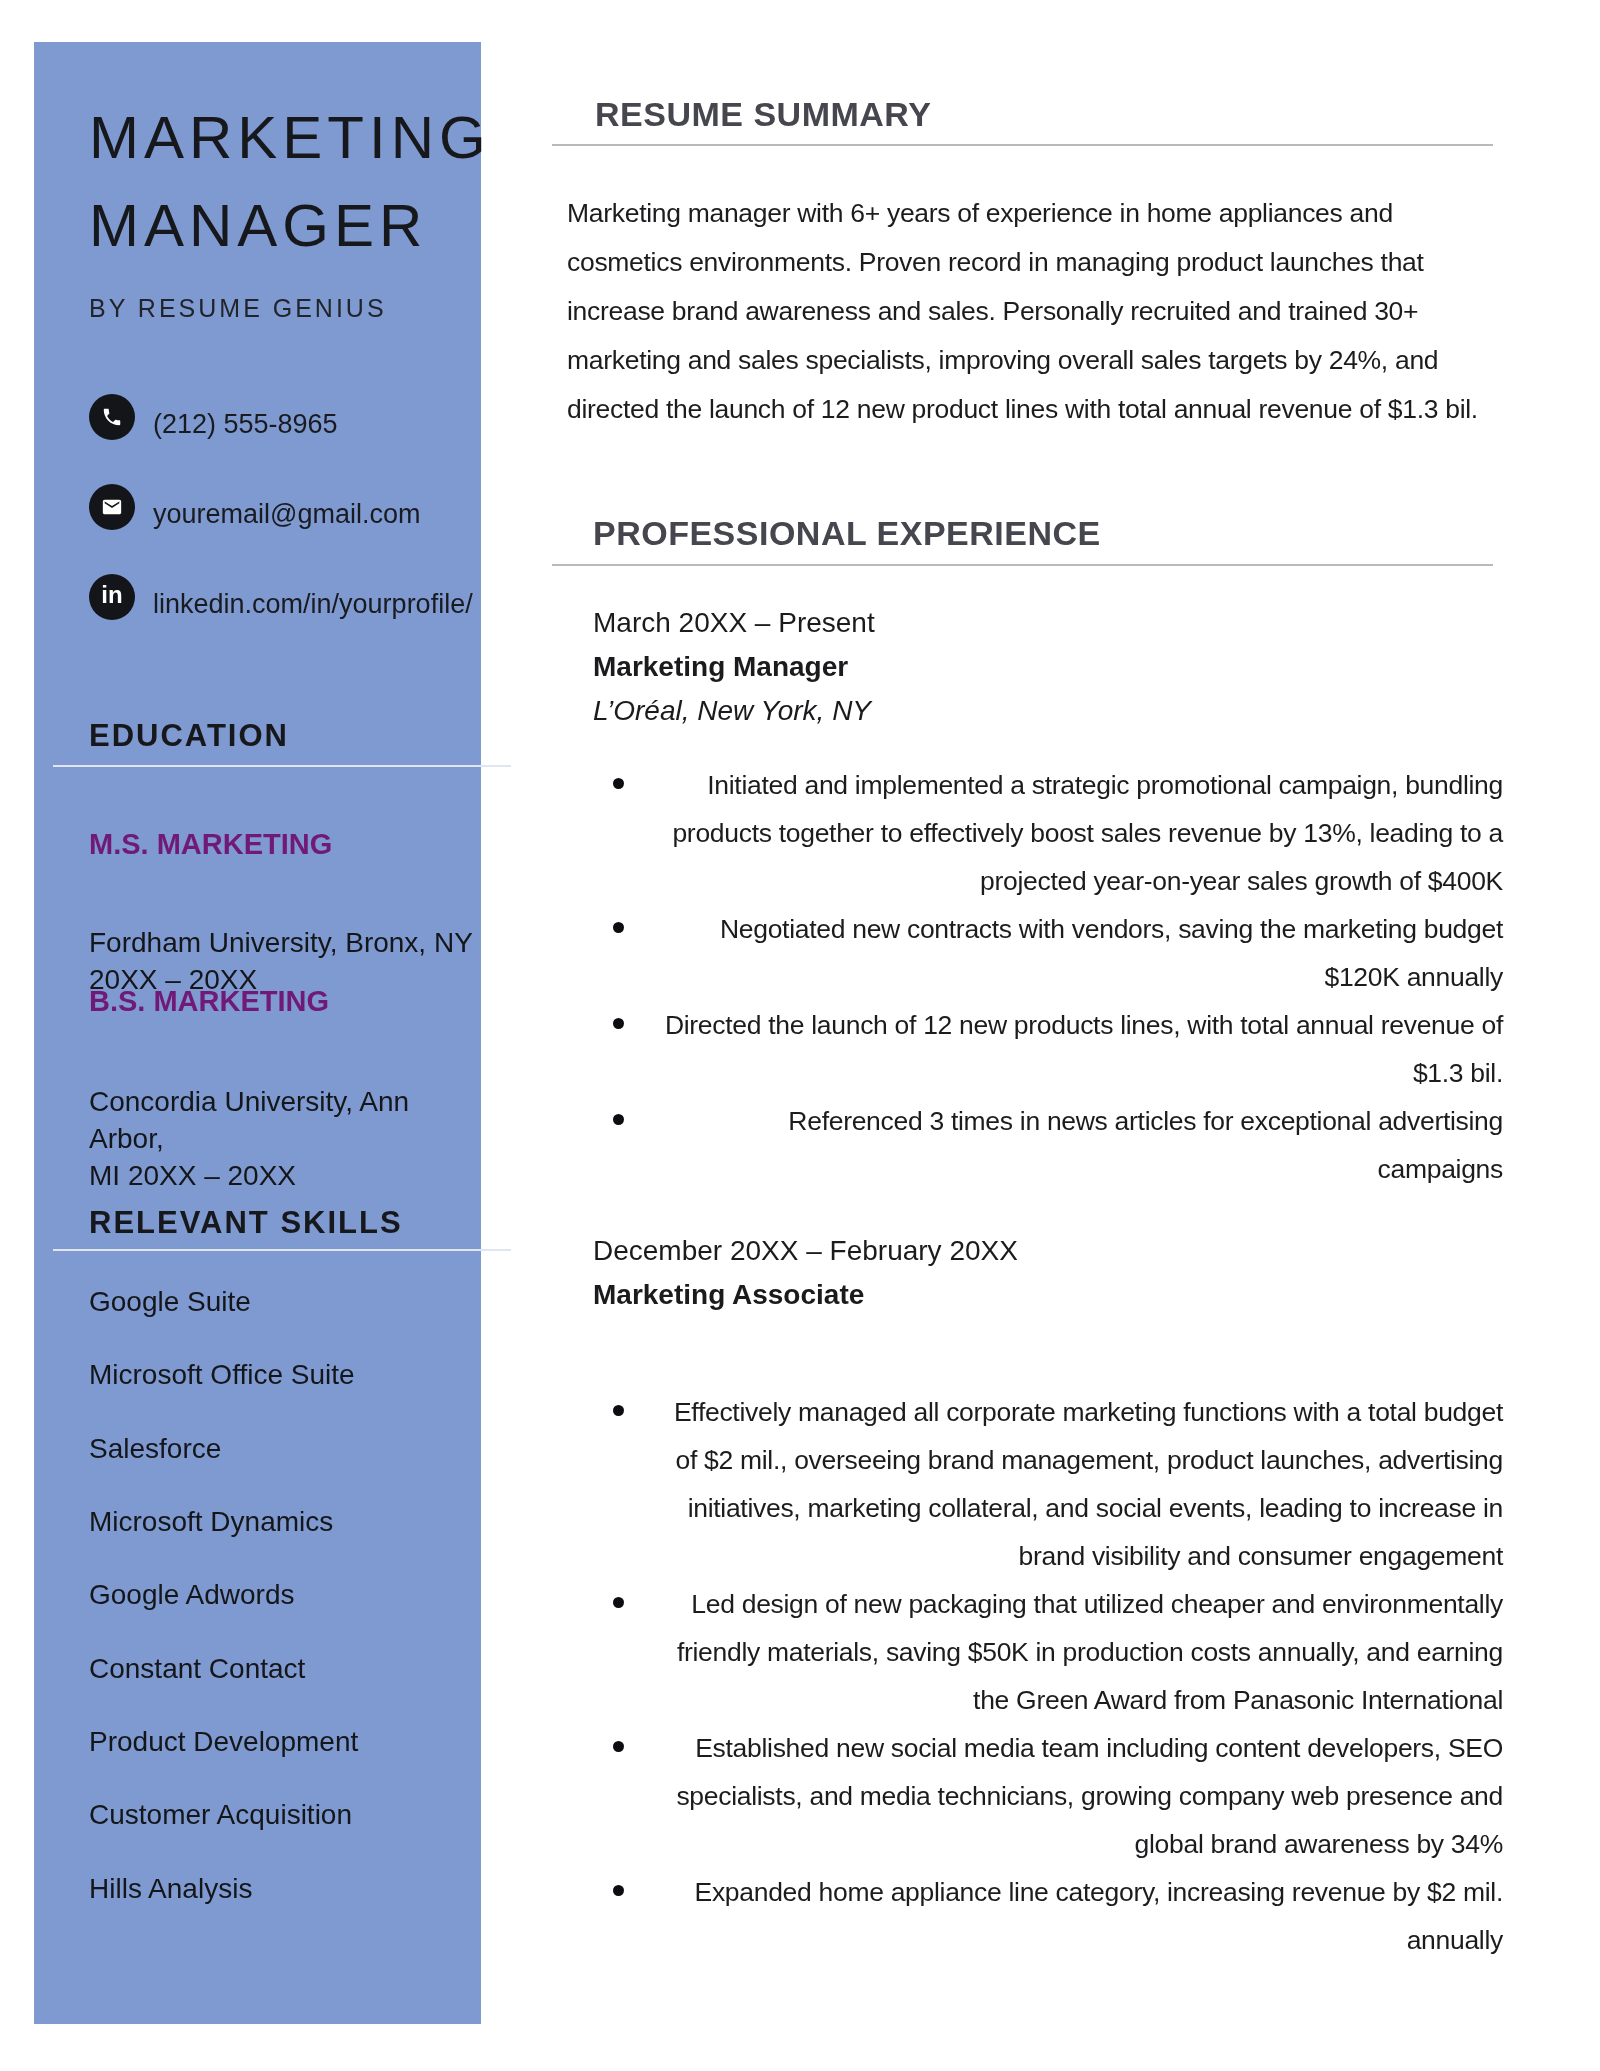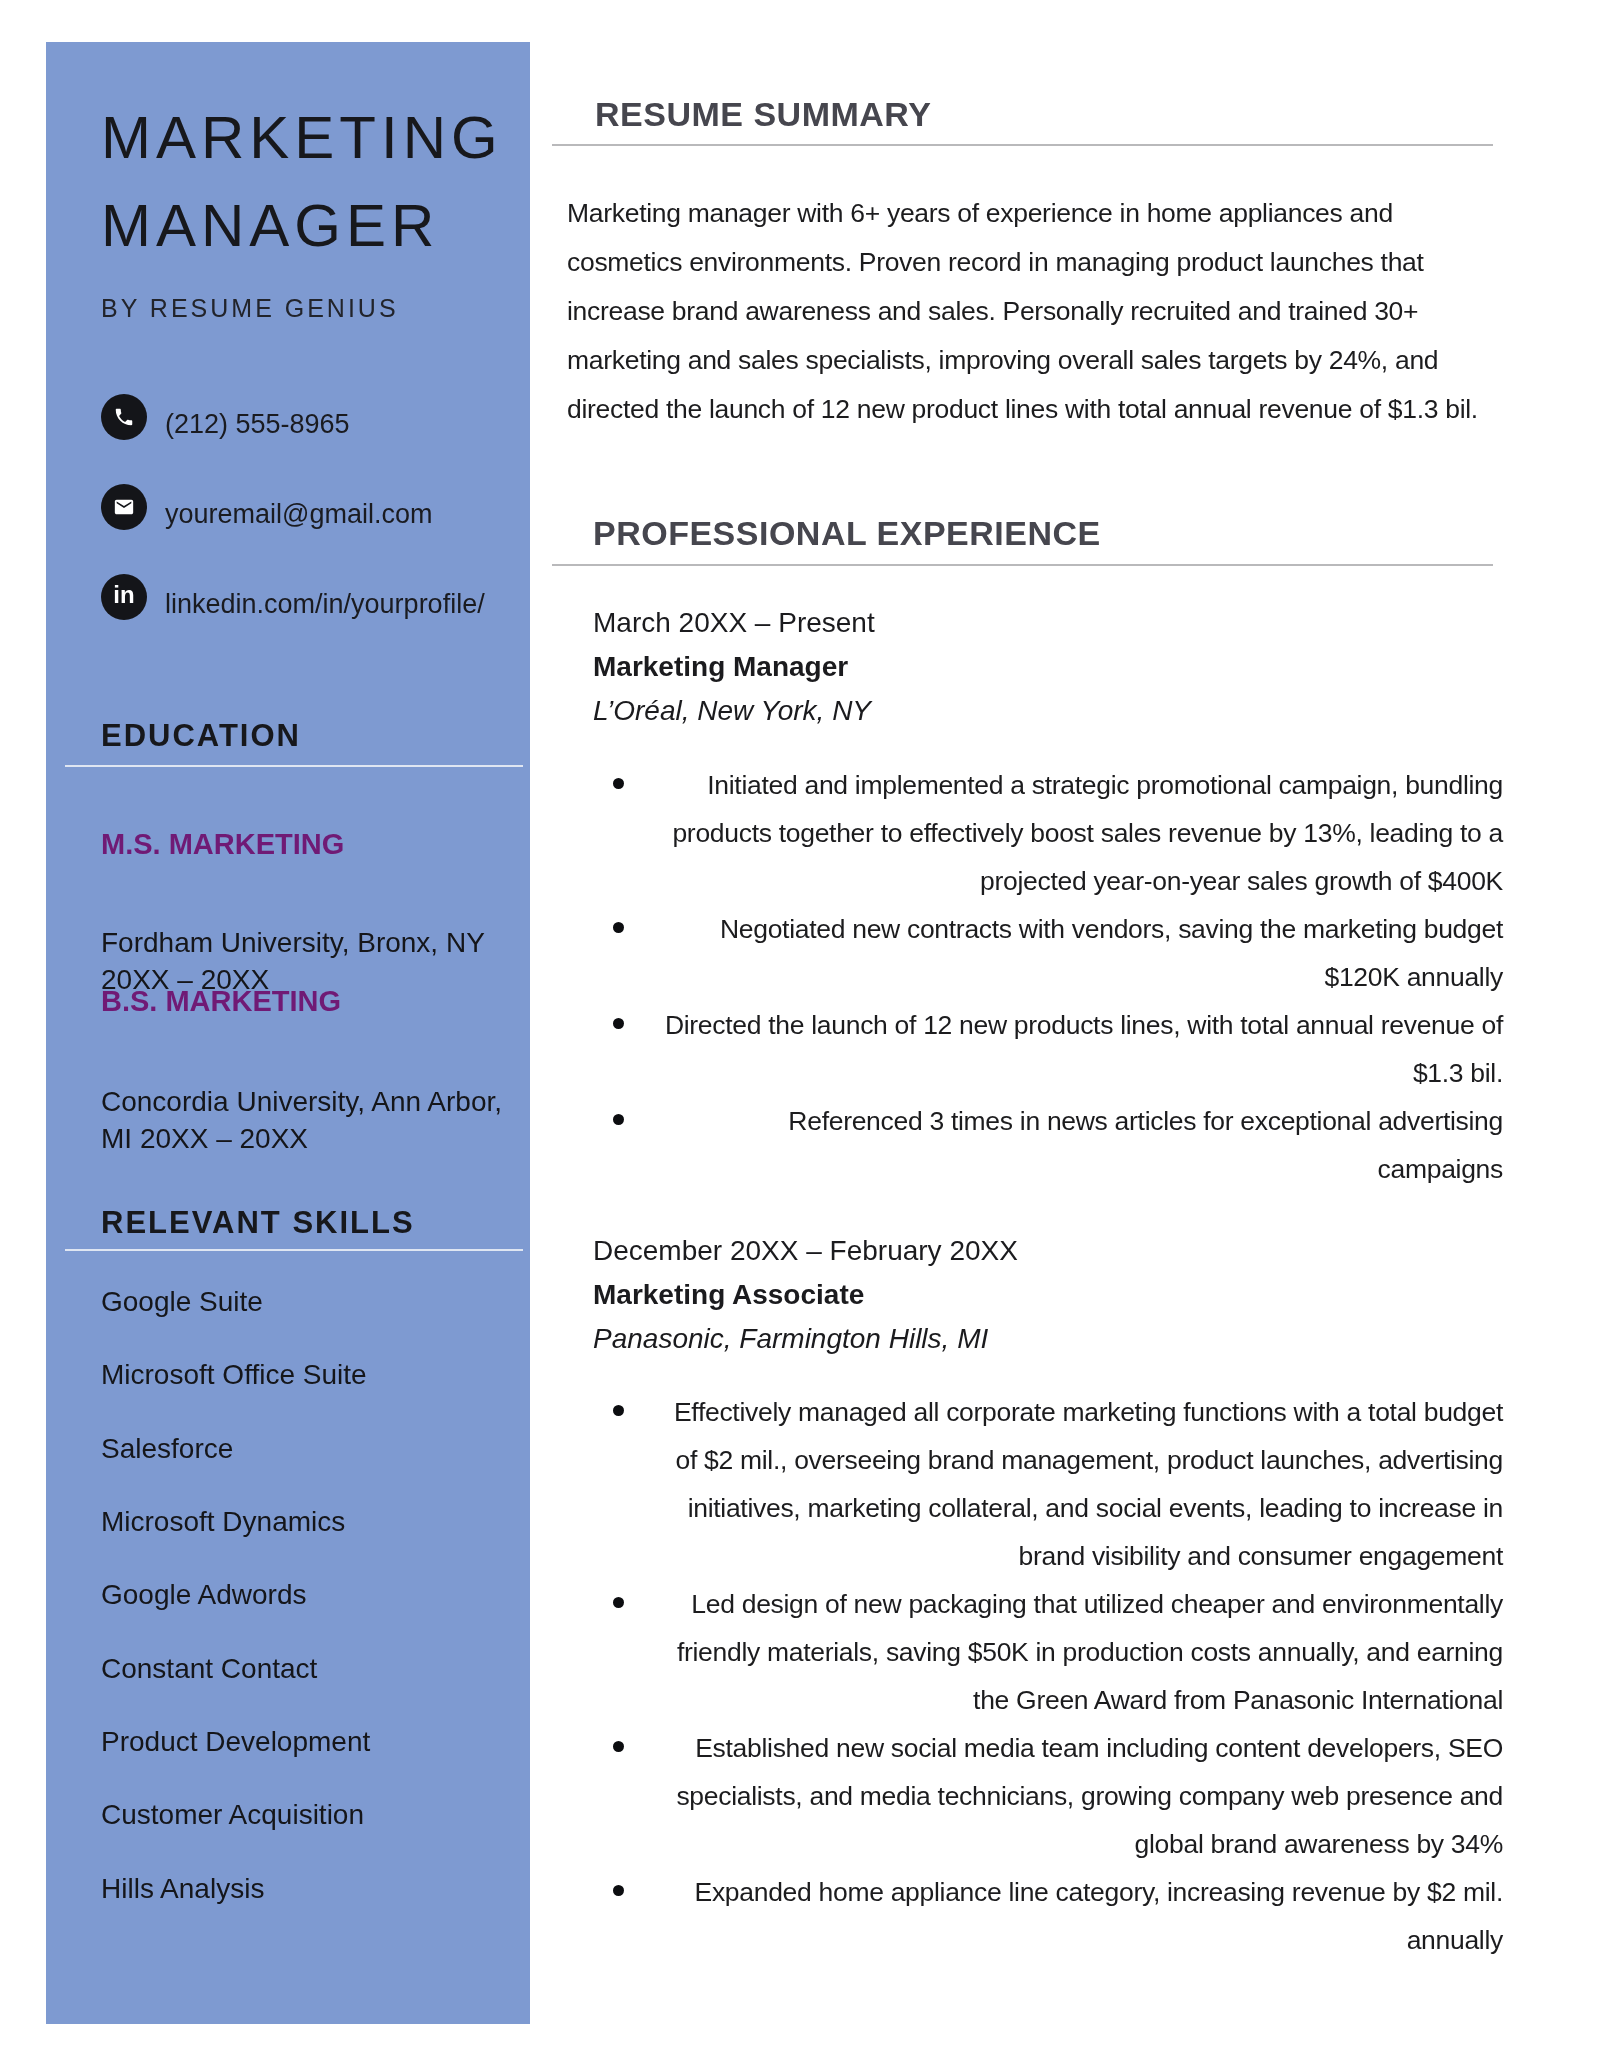--- a/index.html
+++ b/index.html
@@ -2,21 +2,21 @@
 <html style="--sidebar_bg: #7e9ad1; --sidebar_text: #17181c; --sidebar_rule: #dfe6f2; --heading: #46464e; --rule: #b9b9bb; --text: #1c1c1e; --icon_bg: #141519;"><head>
 <meta charset="utf-8">
 <style>
   html,body{margin:0;padding:0;background:#ffffff;}
   .page{
     position:relative;width:1600px;height:2071px;background:#ffffff;overflow:hidden;
     font-family:"Liberation Sans", sans-serif;color:var(--text,#1c1c1e);
   }
   
   .sidebar{
-    position:absolute;left:46px;top:42px;width:484px;height:1982px;
+    position:absolute;left:34px;top:42px;width:447px;height:1982px;
     background:var(--sidebar_bg,#7e9ad1);
   }
   .sidebar *{box-sizing:border-box;}
   .side-title{
     position:absolute;left:55px;top:52px;margin:0;
     font-size:60px;line-height:88px;letter-spacing:5px;font-weight:400;
     color:var(--sidebar_text,#17181c);
   }
   .byline{
     position:absolute;left:55px;top:252px;
@@ -163,21 +163,20 @@
     <ul class="bullets job1-bullets">
       <li>Initiated and implemented a strategic promotional campaign, bundling products together to effectively boost sales revenue by 13%, leading to a projected year-on-year sales growth of $400K</li>
       <li>Negotiated new contracts with vendors, saving the marketing budget $120K annually</li>
       <li>Directed the launch of 12 new products lines, with total annual revenue of $1.3 bil.</li>
       <li>Referenced 3 times in news articles for exceptional advertising campaigns</li>
     </ul>
 
     <div class="job-meta job2-meta">
       <div class="job-dates">December 20XX – February 20XX</div>
       <div class="job-title">Marketing Associate</div>
-      <div class="job-company">Panasonic, Farmington Hills, MI</div>
     </div>
     <ul class="bullets job2-bullets">
       <li>Effectively managed all corporate marketing functions with a total budget of $2 mil., overseeing brand management, product launches, advertising initiatives, marketing collateral, and social events, leading to increase in brand visibility and consumer engagement</li>
       <li>Led design of new packaging that utilized cheaper and environmentally friendly materials, saving $50K in production costs annually, and earning the Green Award from Panasonic International</li>
       <li>Established new social media team including content developers, SEO specialists, and media technicians, growing company web presence and global brand awareness by 34%</li>
       <li>Expanded home appliance line category, increasing revenue by $2 mil. annually</li>
     </ul>
 
   </main>
 </div>

